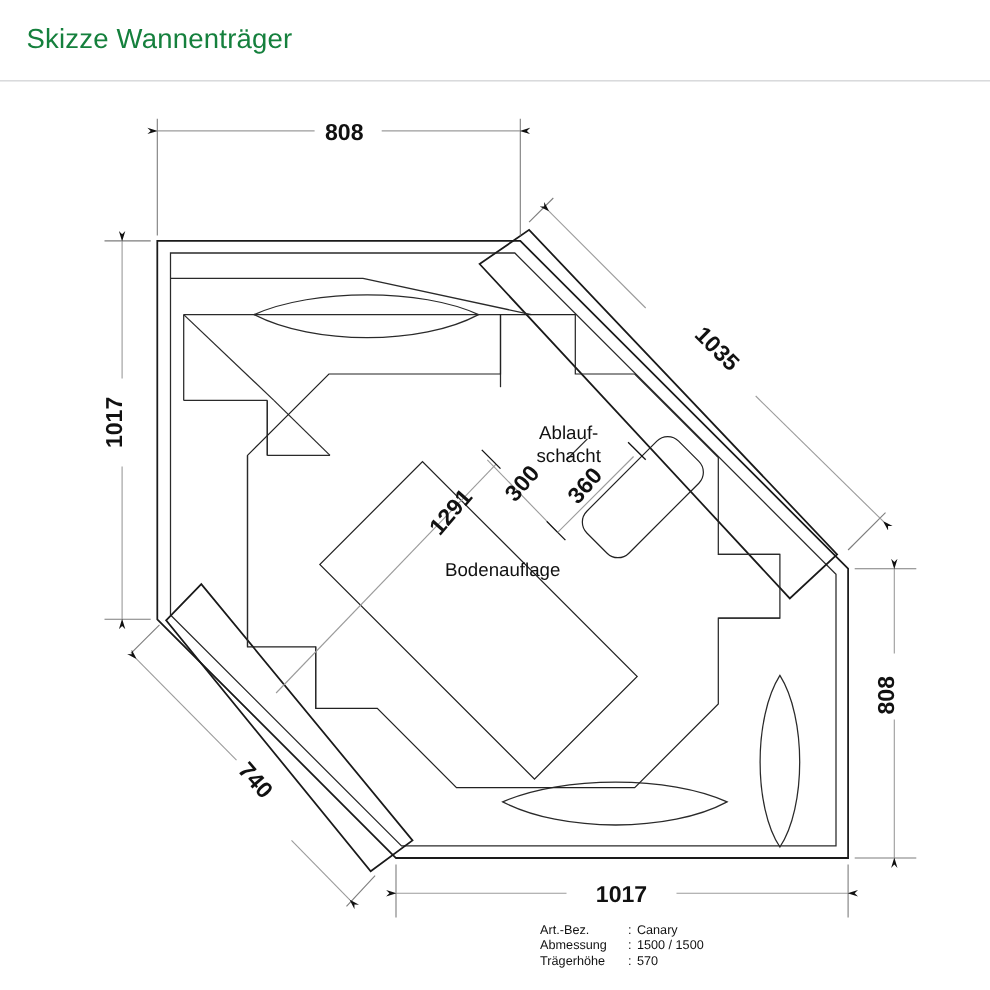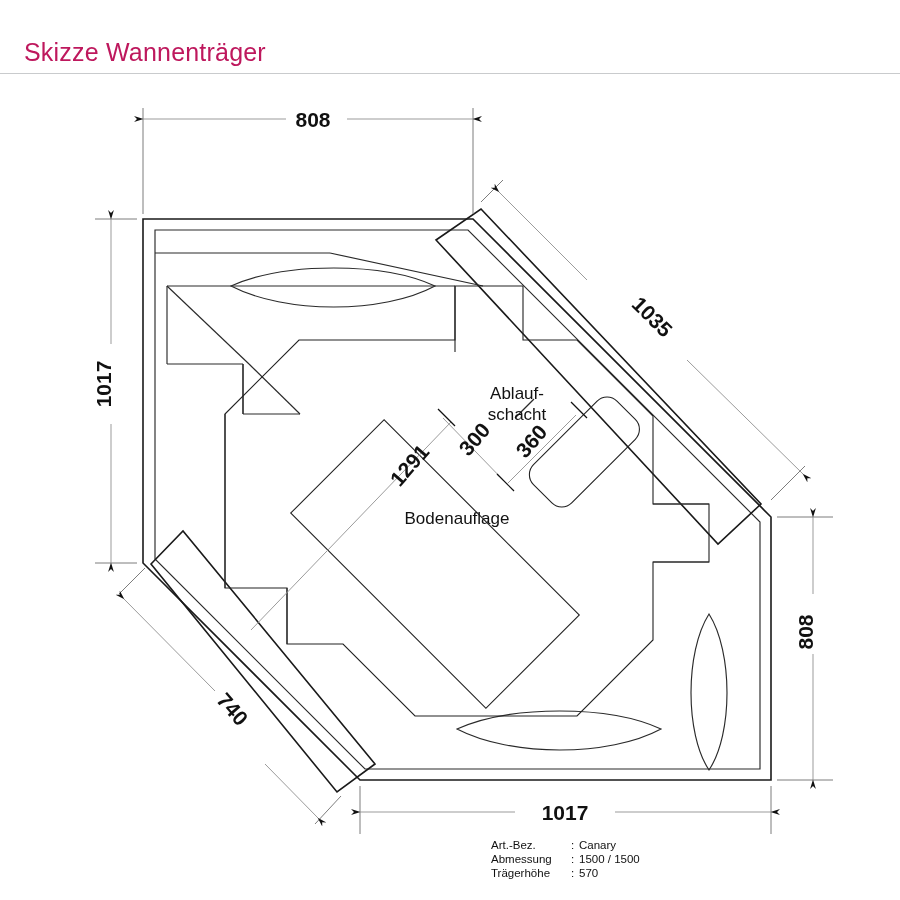--- a/index.html
+++ b/index.html
@@ -18,24 +18,24 @@
     overflow: hidden;
   }
   #header {
     position: absolute;
     left: 0; top: 0;
     width: 900px; height: 74px;
     box-sizing: border-box;
   }
   #page-title {
     position: absolute;
-    left: 24px; top: 38px;
+    left: 24px; top: 22px;
     font-size: 25px;
     font-weight: 400;
-    color: #be185d;
+    color: #15803d;
     letter-spacing: 0.2px;
     white-space: nowrap;
   }
   #header-divider {
     position: absolute;
     left: 0; top: 73px;
     width: 900px; height: 1px;
     background: #c9cbcd;
   }
   #drawing-area {

